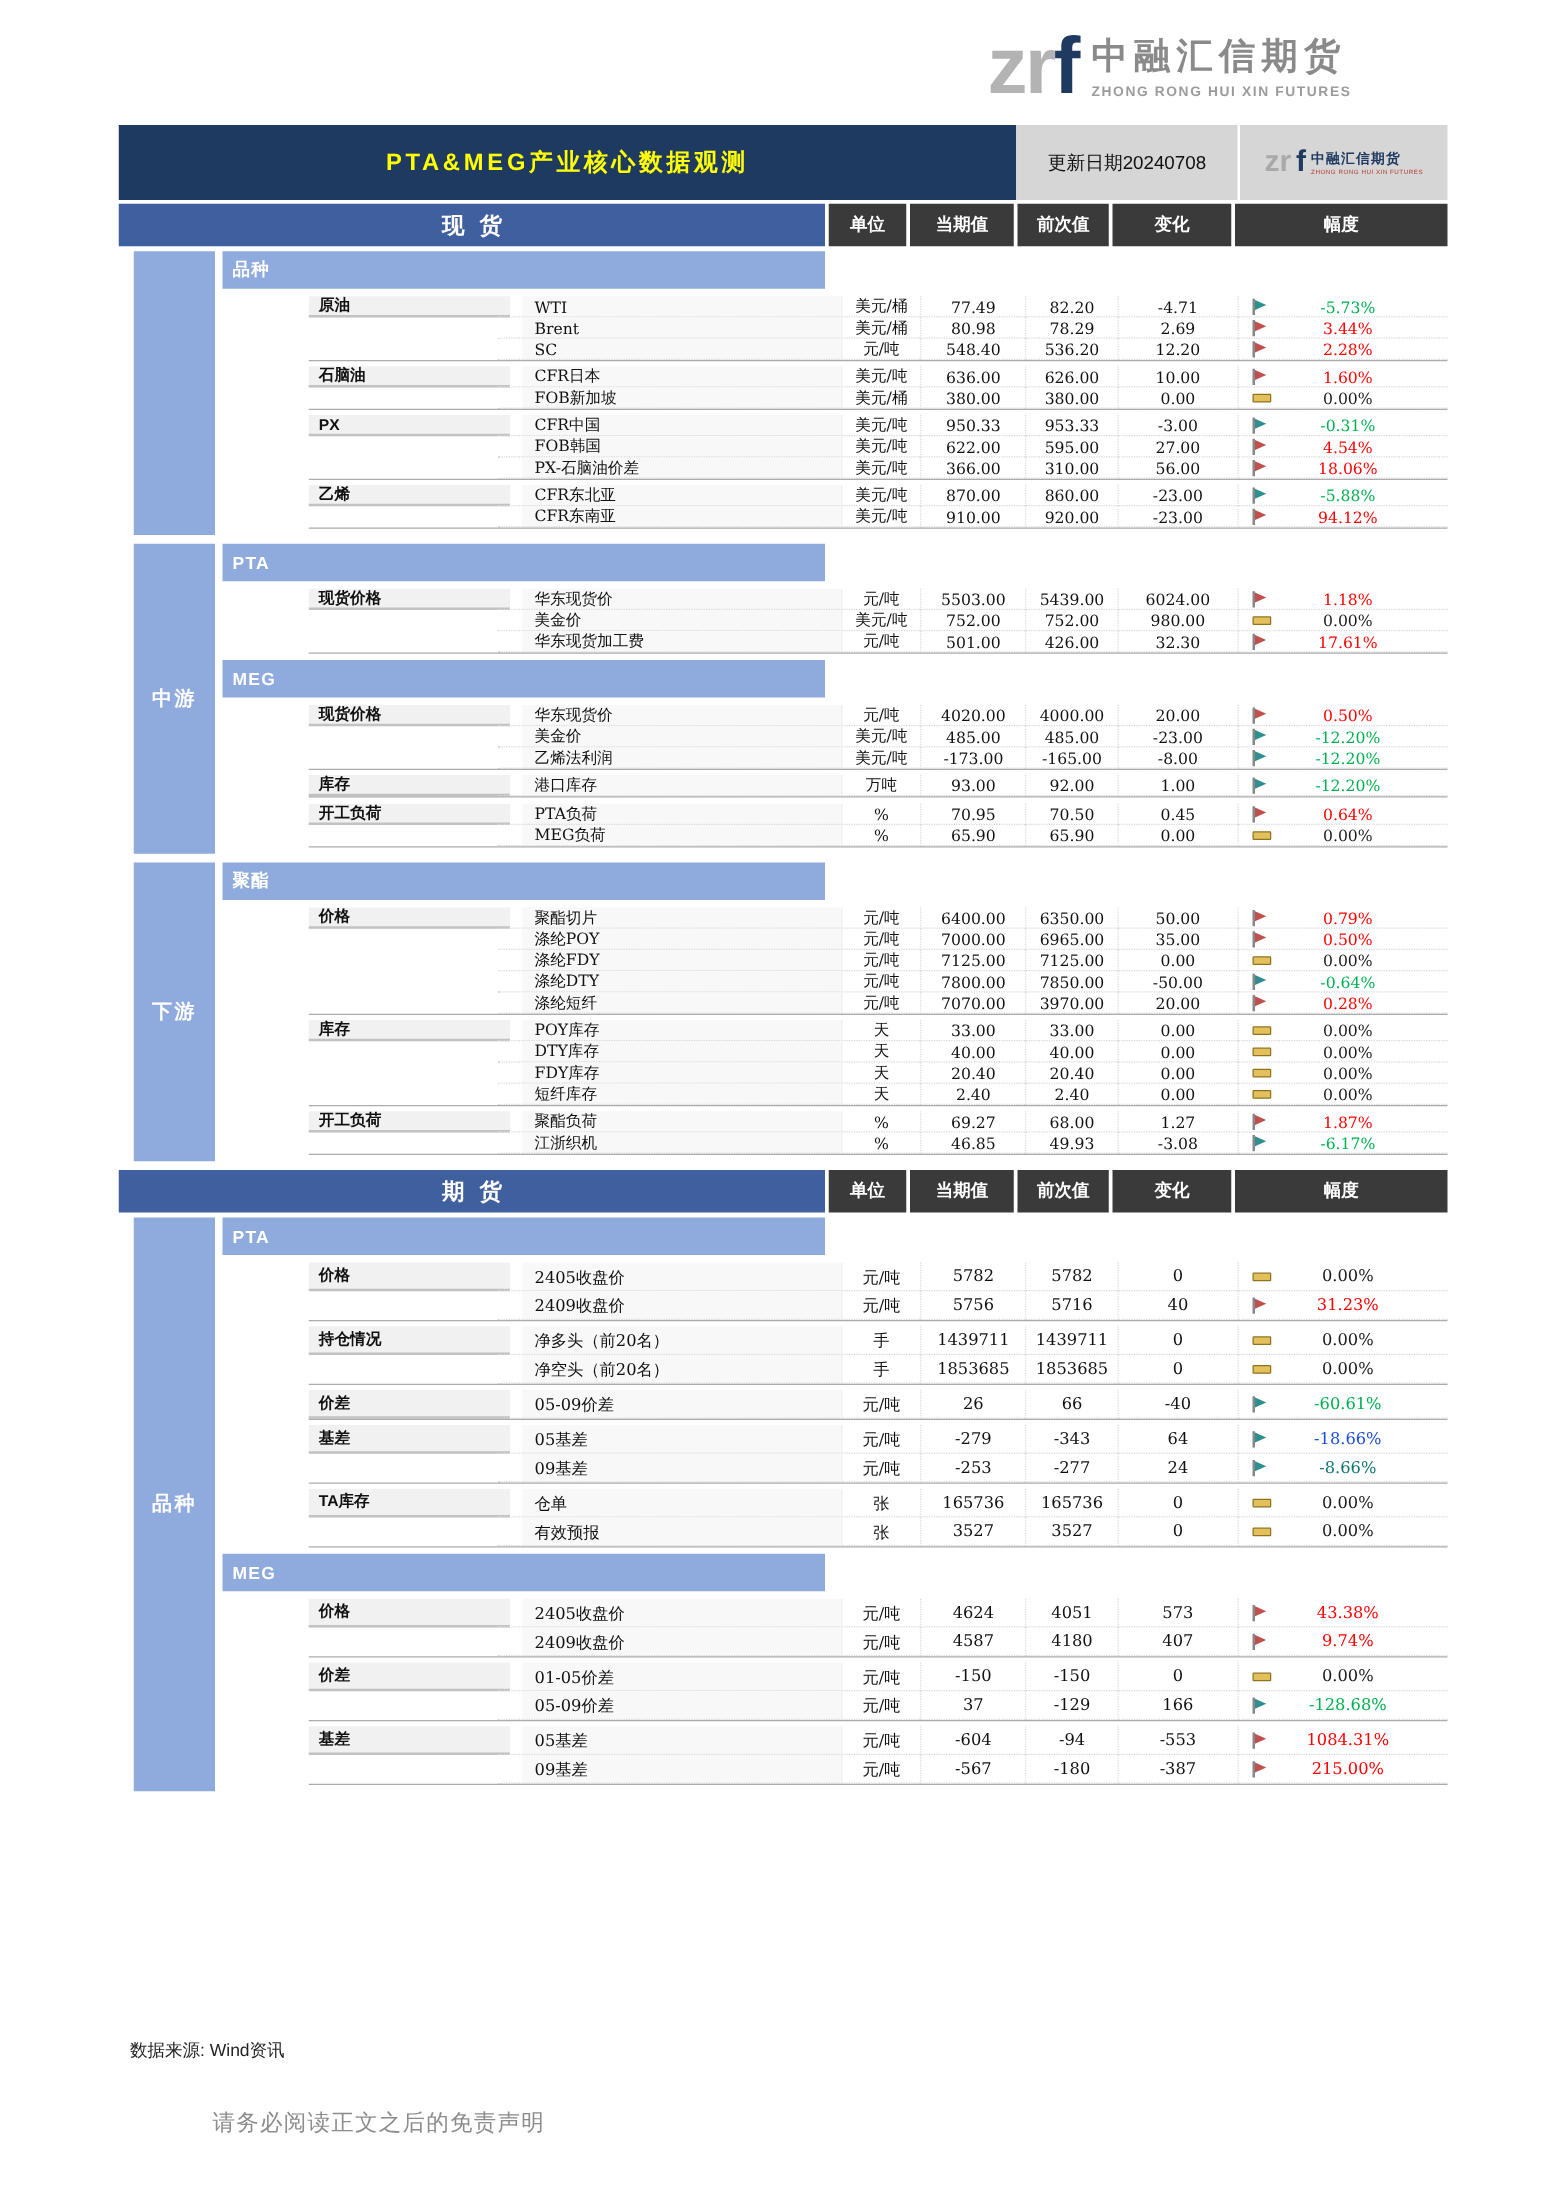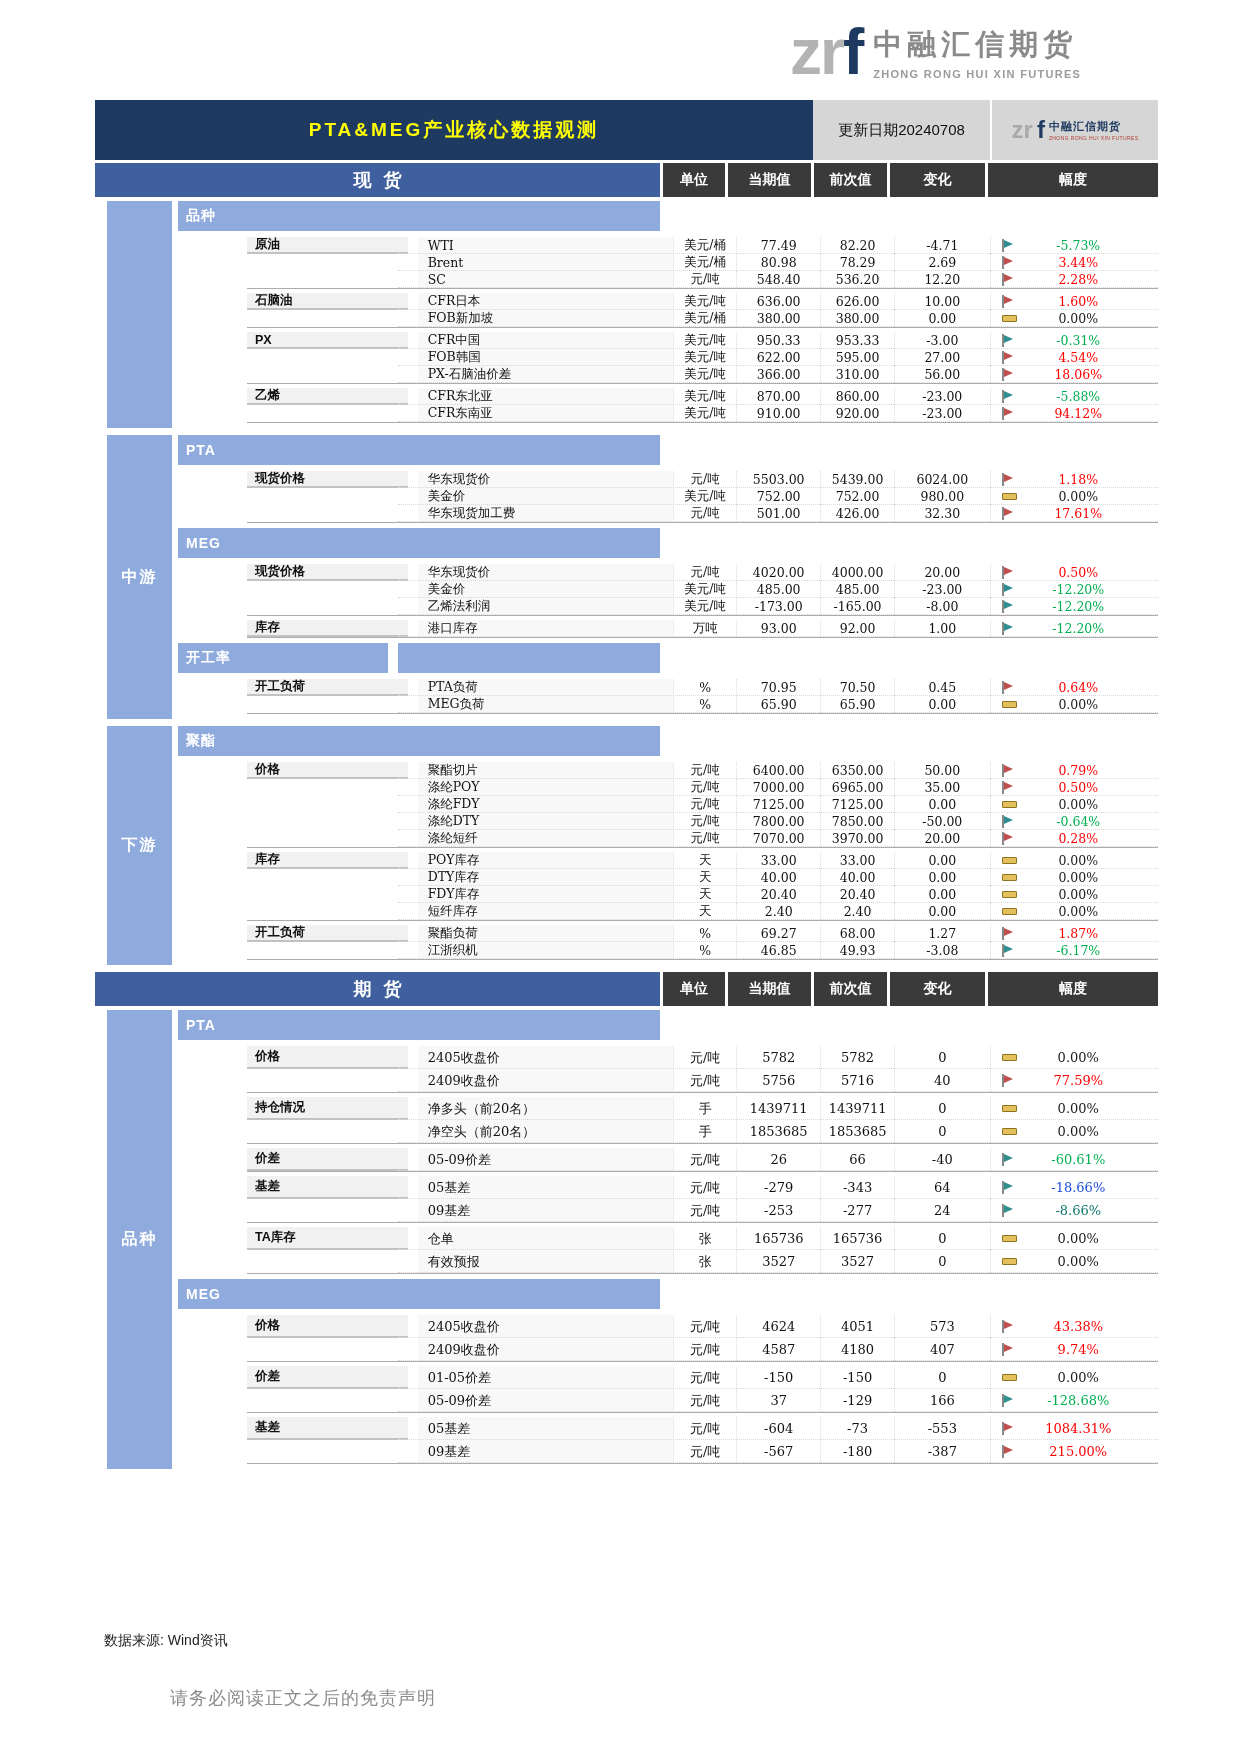--- a/index.html
+++ b/index.html
@@ -468,24 +468,20 @@
                             <i class="pennant" style="border-left-color: rgb(47, 142, 142);"></i>
                           </span>
                         </span>
       <span class="pct" style="color: rgb(0, 176, 80);">-12.20%</span>
     </div>
   </div>
                   </div>
                 </div>
   </div>
               <div class="section">
-    <div class="banner split">
-                  <div class="bseg b1">开工率</div>
-                  <div class="bseg b2"></div>
-                </div>
     <div class="groups">
                   <div class="group">
                     <div class="row">
     <div class="c-l1">
       <span class="l1box">开工负荷</span>
     </div>
     <div class="c-l2">PTA负荷</div>
     <div class="c-unit">%</div>
     <div class="c-cur">70.95</div>
     <div class="c-prev">70.50</div>
@@ -779,21 +775,21 @@
     <div class="c-cur">5756</div>
     <div class="c-prev">5716</div>
     <div class="c-chg">40</div>
     <div class="c-rng">
       <span class="flagwrap">
                           <span class="flag">
                             <i class="pole"></i>
                             <i class="pennant" style="border-left-color: rgb(192, 80, 77);"></i>
                           </span>
                         </span>
-      <span class="pct" style="color: rgb(254, 0, 0);">77.59%</span>
+      <span class="pct" style="color: rgb(254, 0, 0);">31.23%</span>
     </div>
   </div>
                   </div>
                   <div class="group">
                     <div class="row">
     <div class="c-l1">
       <span class="l1box">持仓情况</span>
     </div>
     <div class="c-l2">净多头（前20名）</div>
     <div class="c-unit">手</div>
@@ -1002,21 +998,21 @@
   </div>
                   </div>
                   <div class="group">
                     <div class="row">
     <div class="c-l1">
       <span class="l1box">基差</span>
     </div>
     <div class="c-l2">05基差</div>
     <div class="c-unit">元/吨</div>
     <div class="c-cur">-604</div>
-    <div class="c-prev">-73</div>
+    <div class="c-prev">-94</div>
     <div class="c-chg">-553</div>
     <div class="c-rng">
       <span class="flagwrap">
                           <span class="flag">
                             <i class="pole"></i>
                             <i class="pennant" style="border-left-color: rgb(192, 80, 77);"></i>
                           </span>
                         </span>
       <span class="pct" style="color: rgb(254, 0, 0);">1084.31%</span>
     </div>

